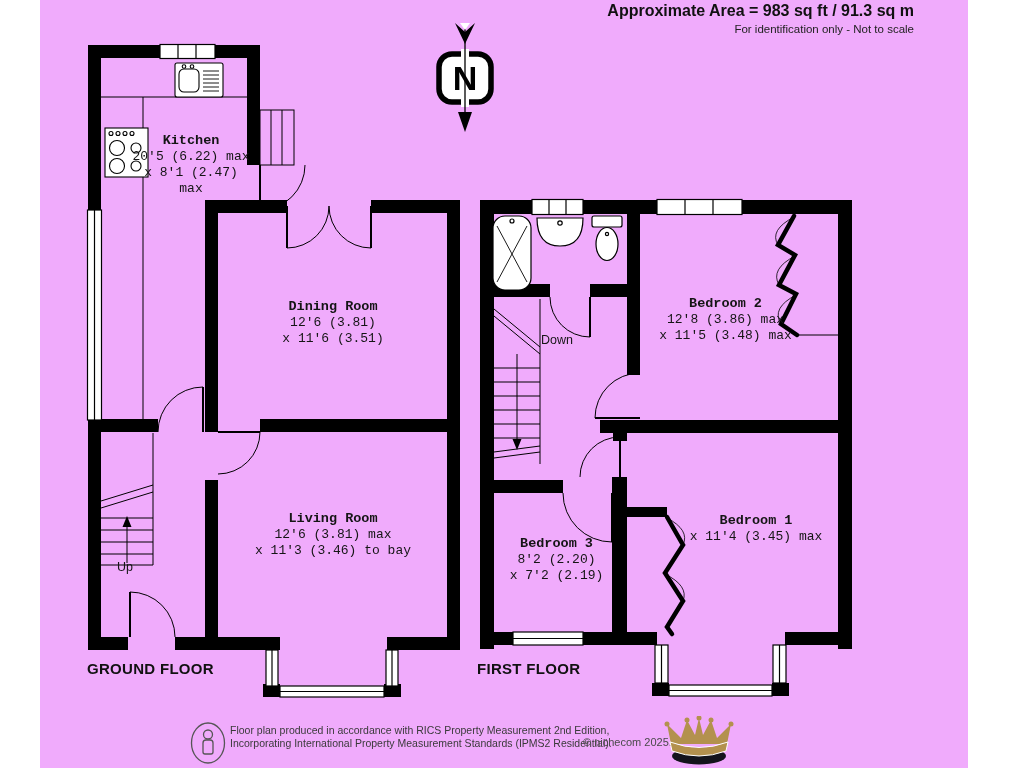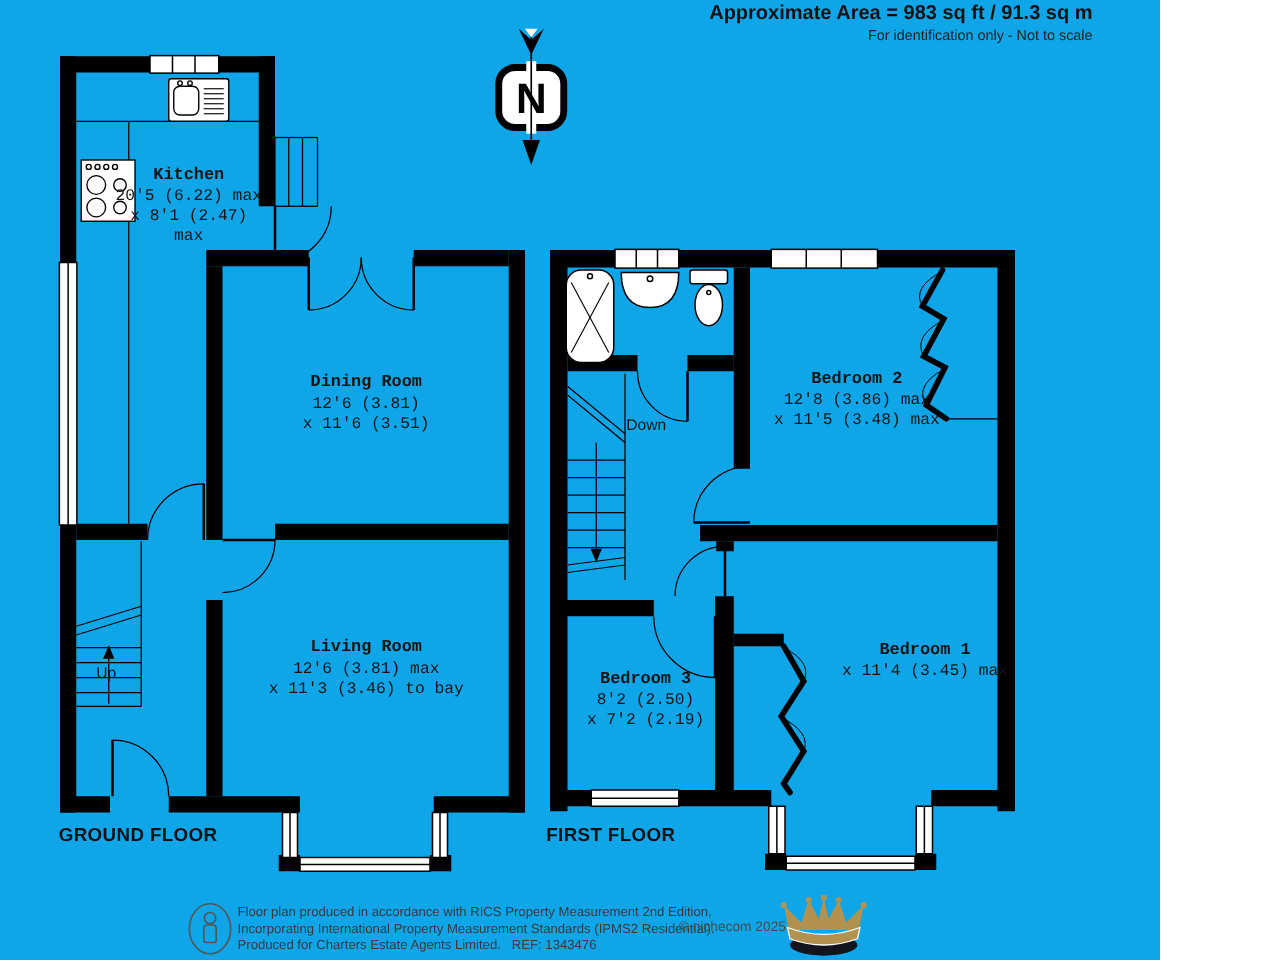--- a/index.html
+++ b/index.html
@@ -1,17 +1,17 @@
 <!DOCTYPE html>
 <html><head>
 <meta charset="utf-8">
 <style>
   html,body{margin:0;padding:0;background:#fff;}
-  .canvas{position:relative;width:928px;height:768px;background:#0ea5e9;
-          font-family:"Liberation Sans",sans-serif;color:#111;overflow:hidden;}
+  .canvas{position:relative;width:928px;height:768px;background:#f0abfc;
+          font-family:"Liberation Sans",sans-serif;color:#111;overflow:hidden;margin-left:40px;}
   .abs{position:absolute;}
   .hdr1{position:absolute;top:2px;right:54px;font-size:16px;font-weight:700;color:#111;}
   .hdr2{position:absolute;top:23px;right:54px;font-size:11.5px;color:#222;}
   .room-label{position:absolute;text-align:center;line-height:16px;color:#151515;font-family:Liberation Mono, monospace;}
   .room-name{font-size:13.5px;font-weight:700;}
   .room-dim{font-size:13px;}
   .stair-label{position:absolute;font-size:12.5px;font-weight:400;color:#151515;}
   .floor-title{position:absolute;font-size:15px;font-weight:700;letter-spacing:.3px;color:#111;text-align:right;}
   .footer-text{position:absolute;left:190px;top:724px;font-size:10.5px;line-height:13px;color:#3a3a3a;}
   .footer-text div{white-space:pre;}
@@ -247,44 +247,43 @@
     <div class="room-dim">x 11'3 (3.46) to bay</div>
   </div>
 
   <div class="room-label" style="left:588px;top:296px;width:195px">
     <div class="room-name">Bedroom 2</div>
     <div class="room-dim">12'8 (3.86) max</div>
     <div class="room-dim">x 11'5 (3.48) max</div>
   </div>
   <div class="room-label" style="left:454px;top:536px;width:125px">
     <div class="room-name">Bedroom 3</div>
-    <div class="room-dim">8'2 (2.50)</div>
+    <div class="room-dim">8'2 (2.20)</div>
     <div class="room-dim">x 7'2 (2.19)</div>
   </div>
-  <div class="room-label" style="left:640px;top:513px;width:200px">
+  <div class="room-label" style="left:616px;top:513px;width:200px">
     <div class="room-name">Bedroom 1</div>
     <div class="room-dim">x 11'4 (3.45) max</div>
   </div>
 
-  <div class="stair-label" style="left:77px;top:531px">Up</div>
+  <div class="stair-label" style="left:77px;top:560px">Up</div>
   <div class="stair-label" style="left:501px;top:333px">Down</div>
 
   <div class="floor-title" style="left:47px;top:660px">GROUND FLOOR</div>
   <div class="floor-title" style="left:437px;top:660px">FIRST FLOOR</div>
 
   <svg class="abs" style="left:150px;top:722px" width="36" height="42" viewBox="0 0 36 42">
     <ellipse cx="18" cy="21" rx="16.5" ry="20" fill="none" stroke="#555" stroke-width="1.3"></ellipse>
     <circle cx="18" cy="12.5" r="4.5" fill="none" stroke="#555" stroke-width="1.3"></circle>
     <path d="M 13 21 Q 13 18 16 18 L 20 18 Q 23 18 23 21 L 23 30 Q 23 32 21 32 L 15 32 Q 13 32 13 30 Z" fill="none" stroke="#555" stroke-width="1.3"></path>
   </svg>
 
   <div class="footer-text">
     <div>Floor plan produced in accordance with RICS Property Measurement 2nd Edition,</div>
     <div>Incorporating International Property Measurement Standards (IPMS2 Residential).</div>
-    <div>Produced for Charters Estate Agents Limited.   REF: 1343476</div>
   </div>
 
   <div class="copyright">© nichecom 2025.</div>
 
   <svg class="abs" style="left:621px;top:716px" width="76" height="50" viewBox="0 0 76 50">
     <ellipse cx="38" cy="40" rx="27" ry="8.5" fill="#14141c"></ellipse>
     <polygon points="10,28 6,8 20,22 26,4 34,19 38,2 42,19 50,4 56,22 70,8 66,28" fill="#b3914e"></polygon>
     <circle cx="6" cy="8" r="2.5" fill="#b3914e"></circle>
     <circle cx="26" cy="4" r="2.5" fill="#b3914e"></circle>
     <circle cx="38" cy="2" r="2.5" fill="#b3914e"></circle>

